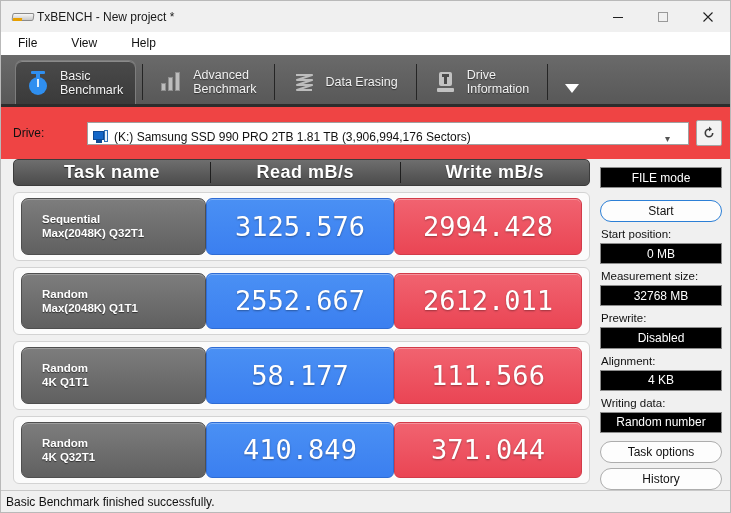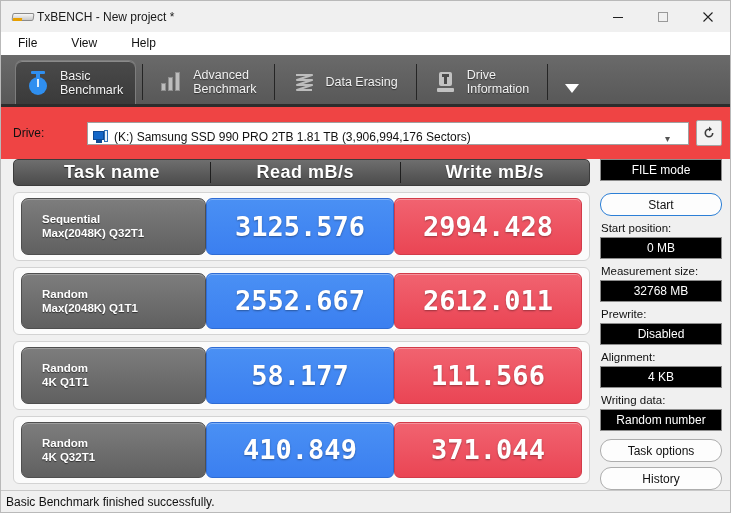--- a/index.html
+++ b/index.html
@@ -331,40 +331,40 @@
     flex: 1 1 0;
     align-self: stretch;
     margin-left: 0;
     border-radius: 6px;
     display: flex;
     align-items: center;
     justify-content: center;
     color: #ffffff;
     font-family: "DejaVu Sans Mono", monospace;
     font-size: 27px;
-    font-weight: bold;
+    font-weight: normal;
     letter-spacing: 0px;
     text-shadow: 0 1px 2px rgba(0,0,0,.35);
   }
   .val-read {
     background: linear-gradient(#4a90f4, #3b7ff0);
     border: 1px solid #2f6cd4;
     box-shadow: inset 0 1px 0 rgba(255,255,255,.3);
   }
   .val-write {
     background: linear-gradient(#f16370, #ea4554);
     border: 1px solid #d23b49;
     box-shadow: inset 0 1px 0 rgba(255,255,255,.3);
   }
 
   
   .sidepanel {
     flex: 0 0 122px;
     margin-left: 10px;
-    padding-top: 0px;
+    padding-top: 8px;
     display: flex;
     flex-direction: column;
   }
   .black-box {
     height: 23px;
     background: #000000;
     border: 1px solid #8c8c8c;
     color: #ffffff;
     font-size: 12px;
     display: flex;

